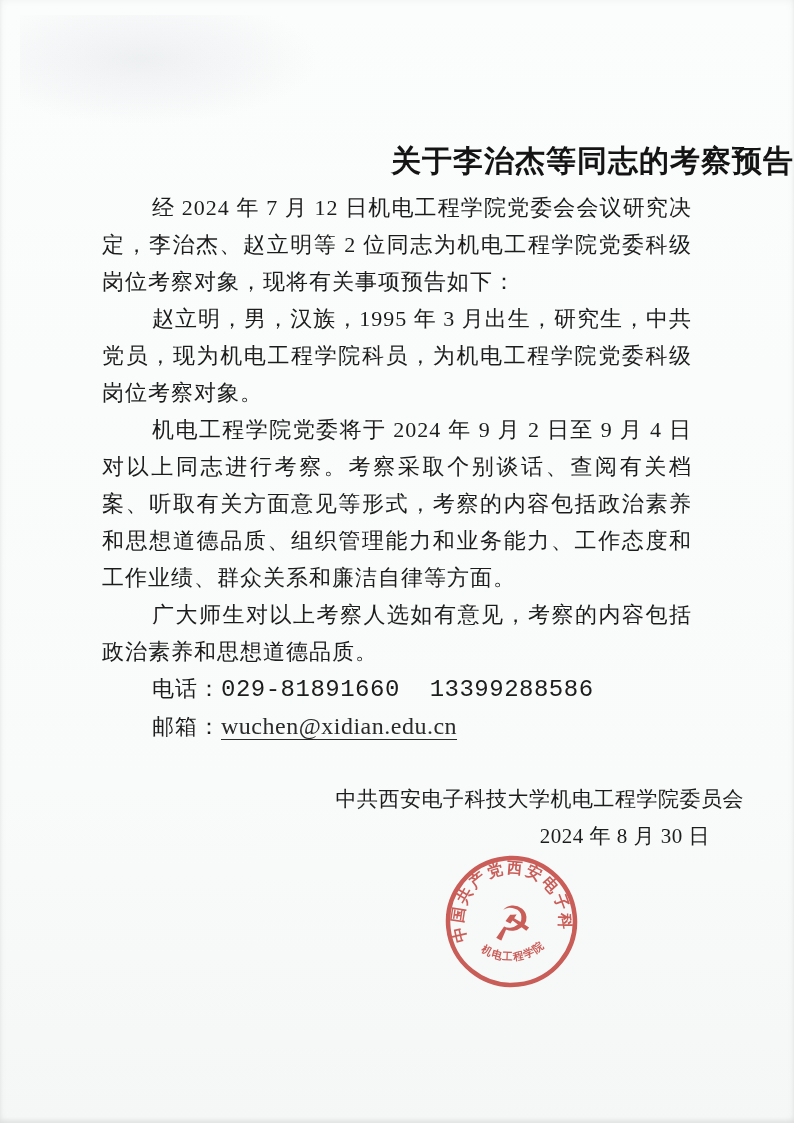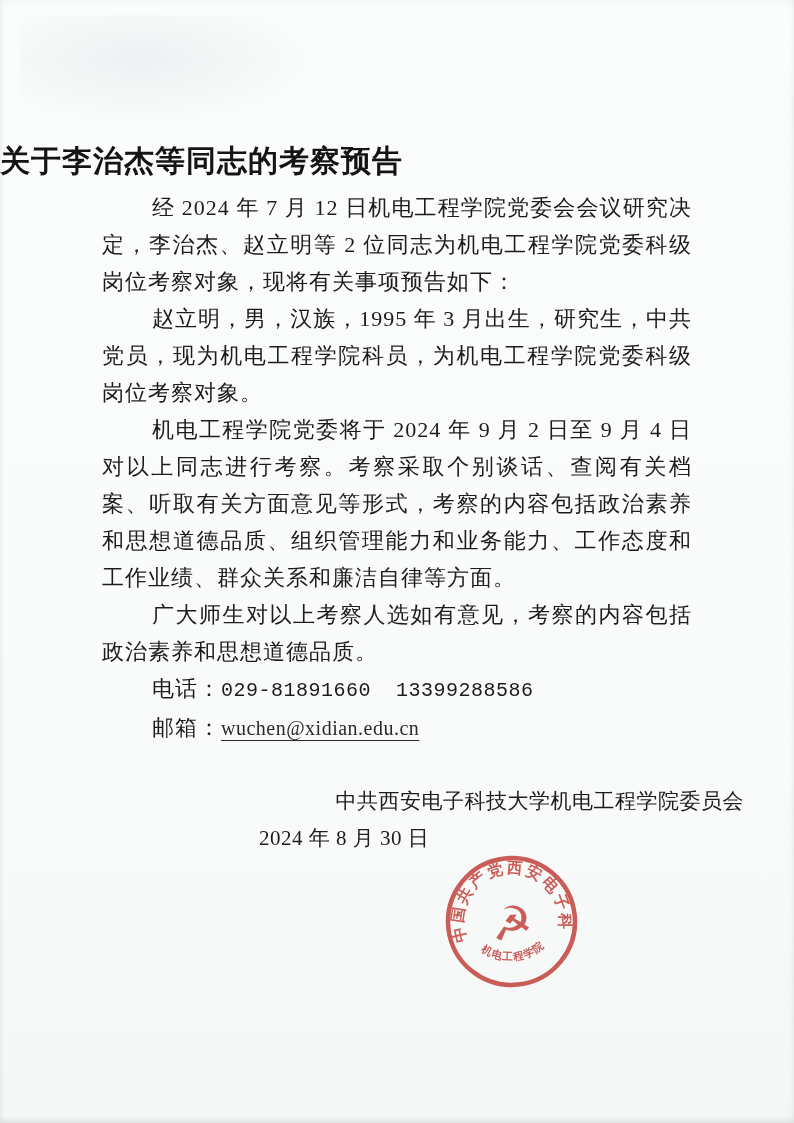--- a/index.html
+++ b/index.html
@@ -21,21 +21,21 @@
   .smudge {
     position: absolute;
     left: 20px; top: 15px;
     width: 300px; height: 110px;
     background: radial-gradient(ellipse at 40% 40%, rgba(190,198,205,0.22), rgba(190,198,205,0) 70%);
     pointer-events: none;
   }
   h1.doc-title {
     margin: 138px 0 0 0;
     padding: 0;
-    text-align: left;
+    text-align: right;
     font-size: 30px;
     line-height: 46px;
     font-weight: bold;
     letter-spacing: 1px;
     color: #141414;
   }
   .body-text {
     margin-top: 5px;
     padding: 0 102px;
     font-size: 22px;
@@ -46,21 +46,21 @@
     margin: 0;
     text-indent: 50px;
     text-align: justify;
     text-justify: inter-character;
   }
   .body-text p.contact-line {
     text-align: left;
   }
   .mono-val {
     font-family: "Liberation Mono", "DejaVu Sans Mono", monospace;
-    font-size: 20px;
+    font-size: 24px;
     letter-spacing: 0.5px;
     white-space: pre;
   }
   .email-val {
     text-decoration: underline;
     text-underline-offset: 5px;
     text-decoration-thickness: 1px;
     color: #2a2a2a;
     font-family: Liberation Serif, serif;
   }
@@ -68,22 +68,22 @@
     margin-top: 36px;
     font-size: 21px;
     line-height: 37px;
     letter-spacing: 0.5px;
   }
   .signature-org {
     text-align: right;
     padding-right: 50px;
   }
   .signature-date {
-    text-align: center;
-    padding-right: 106px;
+    text-align: right;
+    padding-right: 84px;
   }
   .seal {
     position: absolute;
     left: 441px;
     top: 851px;
     width: 141px;
     height: 141px;
     opacity: 0.85;
     mix-blend-mode: multiply;
     transform: rotate(-6deg);

